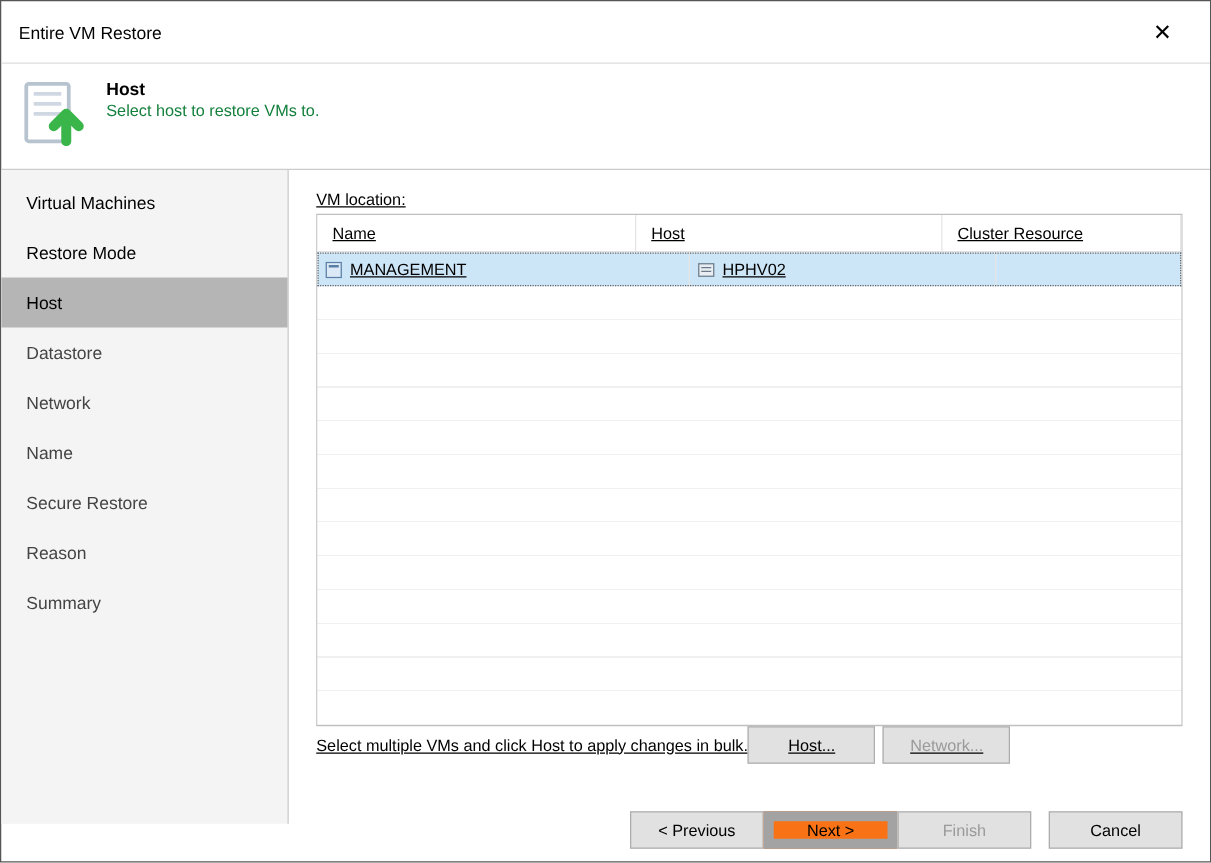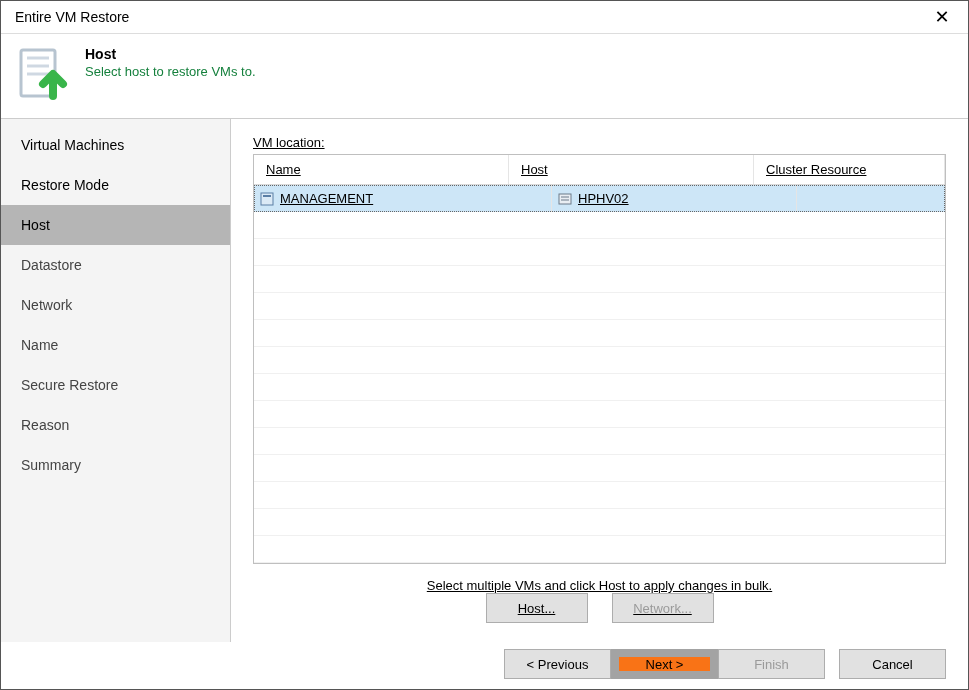--- a/index.html
+++ b/index.html
@@ -14,22 +14,22 @@
       background: #fff;
       border: 1px solid #555;
       position: relative;
       overflow: hidden;
     }
     
     .titlebar {
       display: flex;
       align-items: center;
       justify-content: space-between;
-      height: 33px;
-      padding: 0 4px 0 14px;
+      height: 50px;
+      padding: 0 16px 0 14px;
       border-bottom: 1px solid #ddd;
     }
     .title-text {
       font-size: 14px;
       color: #000;
     }
     .close-btn {
       width: 44px;
       height: 30px;
       display: flex;
@@ -160,31 +160,29 @@
 
     .vm-icon, .host-icon {
       width: 14px;
       height: 14px;
       flex-shrink: 0;
     }
 
     .hint-row {
       display: flex;
       align-items: center;
-      justify-content: flex-end;
-      margin-top: 14px;
-      flex-direction: column;
+      justify-content: flex-start;
     }
     .hint-text {
       font-size: 13px;
       color: #000;
     }
     .hint-buttons {
       display: flex;
-      gap: 24px;
+      gap: 6px;
     }
     .btn {
       min-width: 102px;
       height: 30px;
       padding: 0 8px;
       font-size: 13px;
       background: #e1e1e1;
       border: 1px solid #adadad;
       color: #000;
       cursor: pointer;

